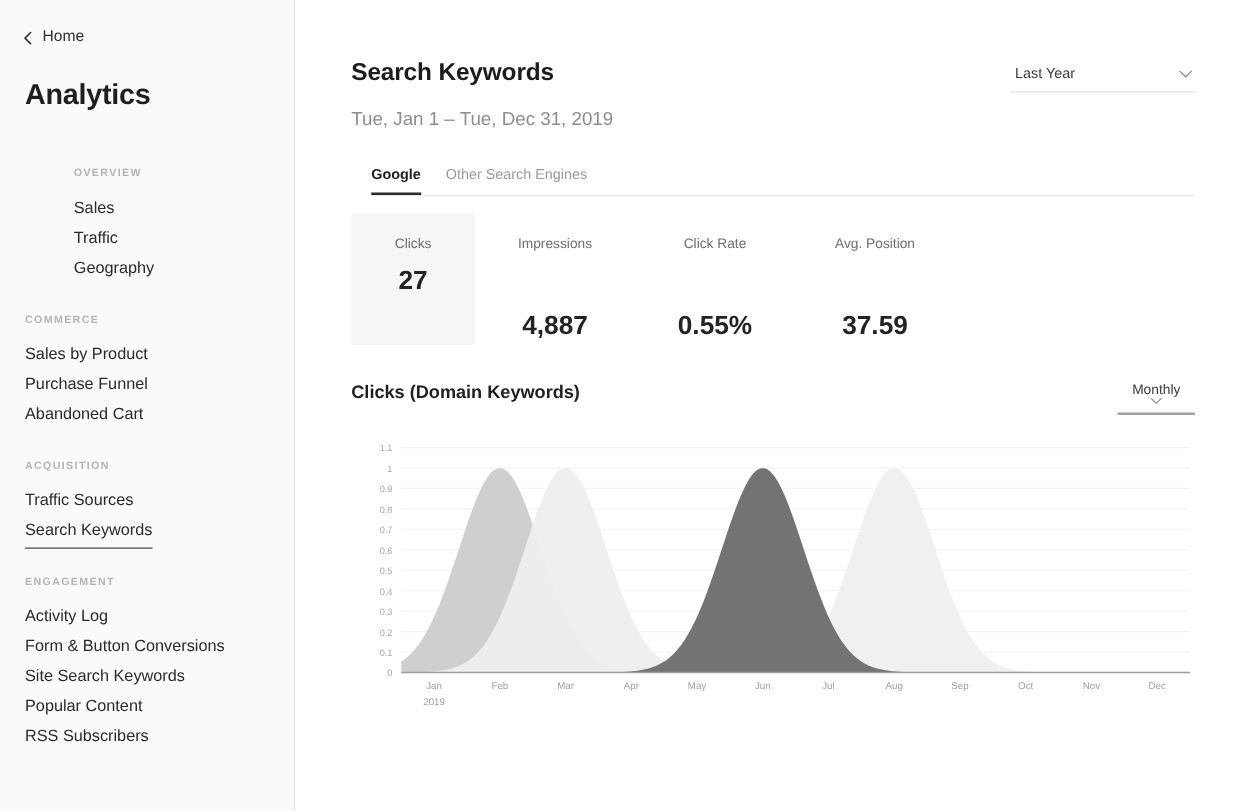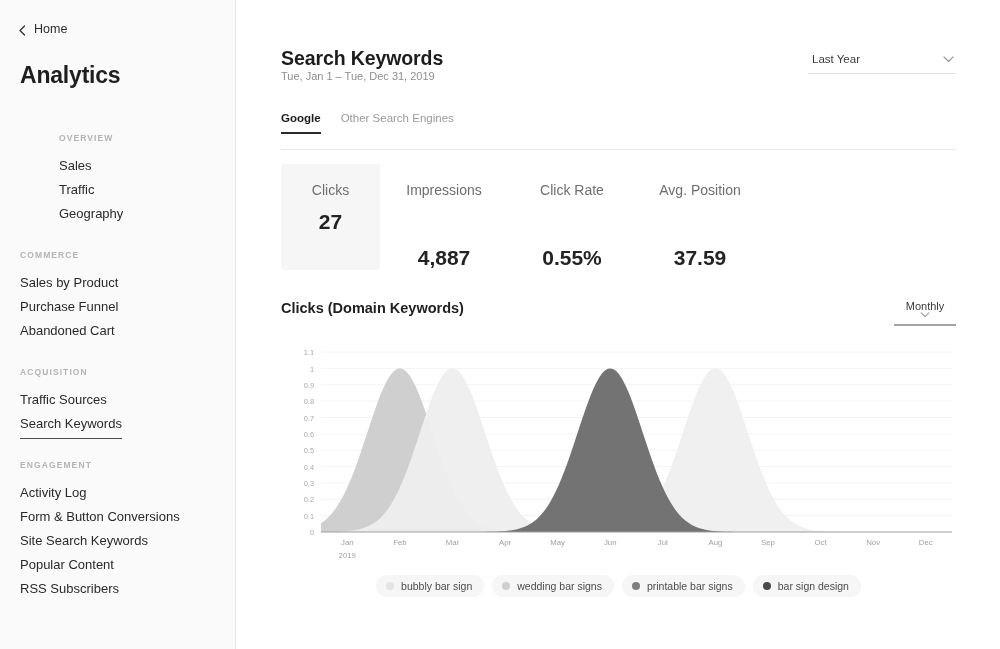--- a/index.html
+++ b/index.html
@@ -56,36 +56,37 @@
   .main {
     flex: 1 1 auto; height: 649px;
     padding: 46px 40px 0 45px;
     position: relative;
   }
   .head-row { display: flex; align-items: flex-start; justify-content: space-between; }
   .head-left h1 {
     font-size: 19.5px; font-weight: 700; color: #1c1c1c;
     letter-spacing: -0.1px; line-height: 1.25;
   }
-  .head-sub { margin-top: 0; font-size: 11px; color: #8e8e8e; }
+  .head-sub { margin-top: 17px; font-size: 15px; color: #8e8e8e; }
   .period-select {
     width: 148px; margin-top: 7px;
     border-bottom: 1px solid #e3e3e3;
     padding: 0 2px 8px 4px;
     display: flex; align-items: center; justify-content: space-between;
     cursor: pointer;
   }
   .period-select .val { font-size: 11.5px; color: #3b3b3b; }
   .caret svg { display: block; }
 
   .tabs {
     margin-top: 30px;
     border-bottom: 1px solid #e8e8e8;
     display: flex; gap: 20px; align-items: flex-end;
-    padding-bottom: 16px;
+    padding-bottom: 1px;
+    margin-left: 16px;
   }
   .tab {
     font-size: 11.5px; color: #9a9a9a;
     padding-bottom: 9px; cursor: pointer;
     position: relative; white-space: nowrap;
   }
   .tab.active { color: #1c1c1c; font-weight: 600; }
   .tab.active:after {
     content: ""; position: absolute; left: 0; right: 0; bottom: -1px;
     height: 2px; background: #2b2b2b;
@@ -93,21 +94,21 @@
 
   
   .metrics { margin-top: 14px; display: flex; align-items: stretch; }
   .metric {
     width: 99px; min-height: 105px;
     display: flex; flex-direction: column; align-items: center;
     padding-top: 18px;
     cursor: pointer;
   }
   .metric.sel { background: #f6f6f6; border-radius: 3px; }
-  .metric .m-label { font-size: 14px; color: #6e6e6e; white-space: nowrap; }
+  .metric .m-label { font-size: 11px; color: #6e6e6e; white-space: nowrap; }
   .metric .m-value {
     margin-top: 12px; font-size: 21px; color: #232323; font-weight: 700;
     white-space: nowrap;
   }
   .metric.wide { width: 128px; gap: 36px; }
 
   
   .chart-head {
     margin-top: 30px;
     display: flex; align-items: flex-start; justify-content: space-between;
@@ -275,33 +276,15 @@
           <text x="381.7916666666667" y="201" text-anchor="middle" font-size="7.8" fill="#a0a0a0" font-family="&quot;Liberation Sans&quot;, sans-serif">Jul</text>
           <text x="434.375" y="201" text-anchor="middle" font-size="7.8" fill="#a0a0a0" font-family="&quot;Liberation Sans&quot;, sans-serif">Aug</text>
           <text x="486.95833333333337" y="201" text-anchor="middle" font-size="7.8" fill="#a0a0a0" font-family="&quot;Liberation Sans&quot;, sans-serif">Sep</text>
           <text x="539.5416666666667" y="201" text-anchor="middle" font-size="7.8" fill="#a0a0a0" font-family="&quot;Liberation Sans&quot;, sans-serif">Oct</text>
           <text x="592.125" y="201" text-anchor="middle" font-size="7.8" fill="#a0a0a0" font-family="&quot;Liberation Sans&quot;, sans-serif">Nov</text>
           <text x="644.7083333333334" y="201" text-anchor="middle" font-size="7.8" fill="#a0a0a0" font-family="&quot;Liberation Sans&quot;, sans-serif">Dec</text>
           <text x="66.29166666666667" y="214" text-anchor="middle" font-size="7.8" fill="#a0a0a0" font-family="&quot;Liberation Sans&quot;, sans-serif">2019</text>
         </svg>
     </div>
 
-    <div class="legend">
-      <div class="legend-item">
-        <span class="dot" id="ld0" style="background: rgb(228, 228, 228);"></span>
-        <span>bubbly bar sign</span>
-      </div>
-      <div class="legend-item">
-        <span class="dot" id="ld1" style="background: rgb(207, 207, 207);"></span>
-        <span>wedding bar signs</span>
-      </div>
-      <div class="legend-item">
-        <span class="dot" id="ld2" style="background: rgb(126, 126, 126);"></span>
-        <span>printable bar signs</span>
-      </div>
-      <div class="legend-item">
-        <span class="dot" id="ld3" style="background: rgb(74, 74, 74);"></span>
-        <span>bar sign design</span>
-      </div>
-    </div>
 
   </main>
 </div>
 
 </body></html>

